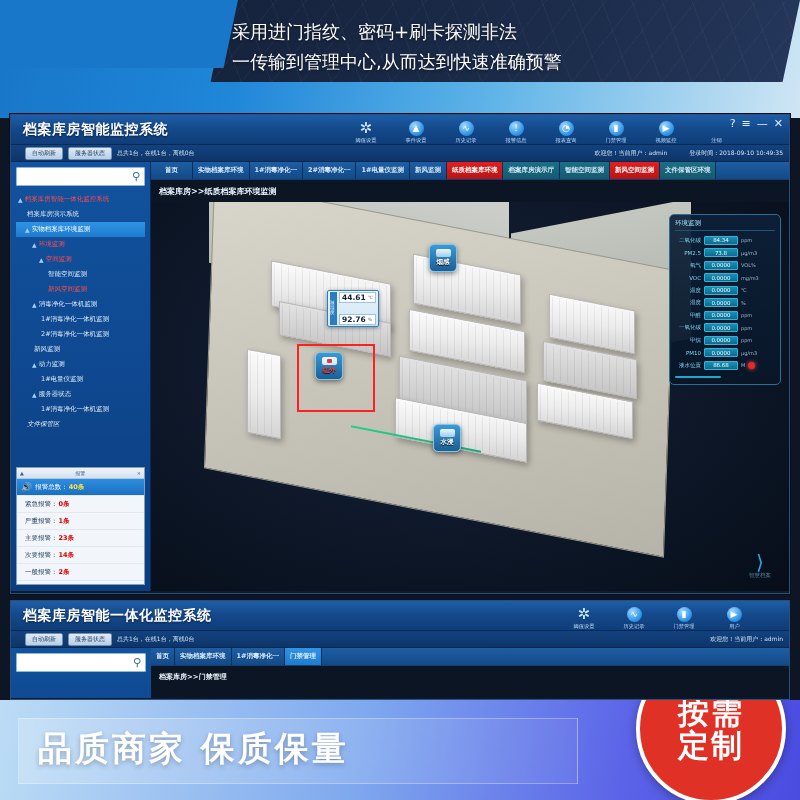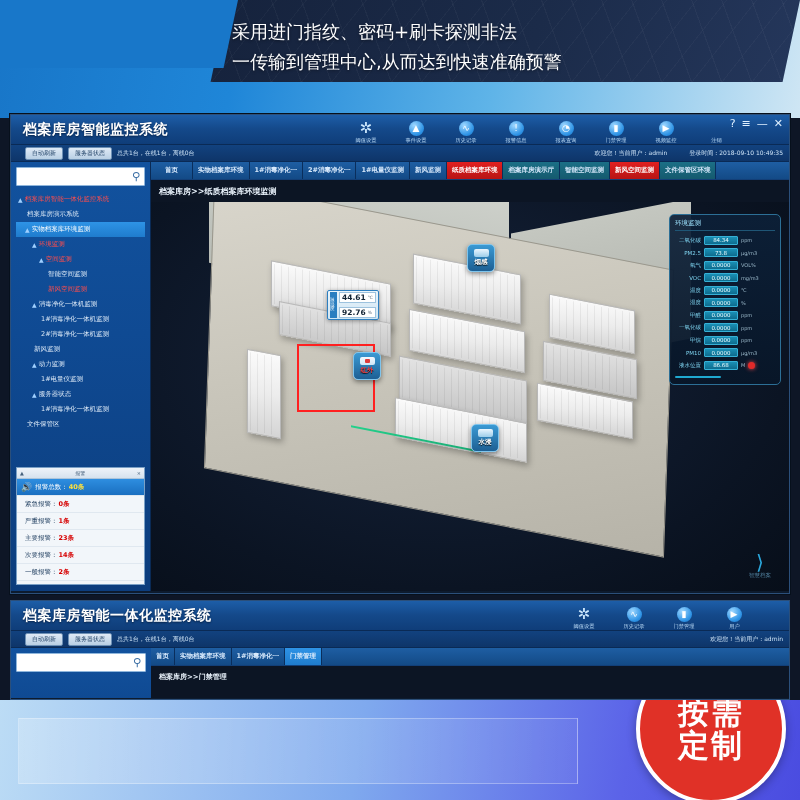--- a/index.html
+++ b/index.html
@@ -201,33 +201,32 @@
   .sensor-badge {
     position: absolute; background: linear-gradient(180deg,#e9f4fb,#cfe5f3);
     border: 1px solid #2e7fc0; border-radius: 2px; display: flex;
     padding: 1px 2px; gap: 2px; align-items: stretch; z-index: 6;
     box-shadow: 0 1px 4px rgba(0,0,0,.4);
   }
   .sensor-badge .tag {
     background: #2a7ec0; color:#fff; font-size:4.5px; width: 7px;
     display:flex; flex-direction:column; align-items:center; justify-content:center; line-height:1.1;
   }
-  .sensor-badge .vals { display:flex; flex-direction:column; gap:4px; }
+  .sensor-badge .vals { display:flex; flex-direction:column; gap:11px; }
   .sensor-badge .vrow { display:flex; align-items:center; gap:2px; background:#fff; border:1px solid #9dc2de; padding:0 2px;}
   .sensor-badge .vrow .num { font-size: 7.5px; color:#123; font-weight:bold; }
   .sensor-badge .vrow .u { font-size: 4.5px; color:#567; }
 
   .icon-node {
     position: absolute; width: 28px; height: 28px; border-radius: 5px;
     background: linear-gradient(180deg,#3a9ad4,#1d5f93);
     border: 1px solid #7fc4ec; z-index: 7;
     display:flex; flex-direction:column; align-items:center; justify-content:center; gap:1px;
     box-shadow: 0 2px 5px rgba(0,0,0,.45);
     cursor: pointer;
-    margin-left: 38px;
   }
   .icon-node .pic { width: 15px; height: 8px; border-radius: 2px; }
   .icon-node .nm { font-size: 6.5px; color:#ff3d3d; font-weight: bold; text-shadow: 0 1px 1px #000;}
   .icon-node.smoke .nm { color: #ffffff; }
   .icon-node.smoke .pic { background: linear-gradient(180deg,#eaf6ff,#9ccde9); }
   .icon-node.ir .pic { background: linear-gradient(180deg,#f0f8ff,#cfe7f6); position:relative; }
   .icon-node.ir .pic::after{ content:""; position:absolute; left:5px; top:2px; width:5px;height:4px;background:#e03b3b;border-radius:1px;}
 
   .sel-rect {
     position: absolute; border: 2px solid #ff2020; z-index: 5;
@@ -424,21 +423,21 @@
             <span>1#电量仪监测</span>
           </div>
           <div class="tree-item" style="padding-left: 16px;">
             <span class="arw">▲</span>
             <span>服务器状态</span>
           </div>
           <div class="tree-item" style="padding-left: 23px;">
             <span class="arw"></span>
             <span>1#消毒净化一体机监测</span>
           </div>
-          <div class="tree-item" style="padding-left: 9px;">
+          <div class="tree-item" style="padding-left: 9px; font-style: italic;">
             <span class="arw"></span>
             <span>文件保管区</span>
           </div>
         </div>
 
       <div class="alarm-panel">
         <div class="alarm-head">
           <span>▲</span>
           <span>报警</span>
           <span>×</span>
@@ -659,17 +658,18 @@
           <div class="tab" style="background: linear-gradient(rgb(46, 147, 230), rgb(31, 124, 205)); font-weight: bold;">门禁管理</div>
           <div class="tab filler"></div>
         </div>
       <div class="breadcrumb" style="font-size:7px">档案库房&gt;&gt;门禁管理</div>
     </div>
   </div>
 </div>
 
 <div id="bottom-banner">
   <div class="inner-bar"></div>
+  <div id="bb-text">品质商家  保质保量</div>
   <div class="seal">
     <span>按需</span>
     <span>定制</span>
   </div>
 </div>
 
 </body></html>

